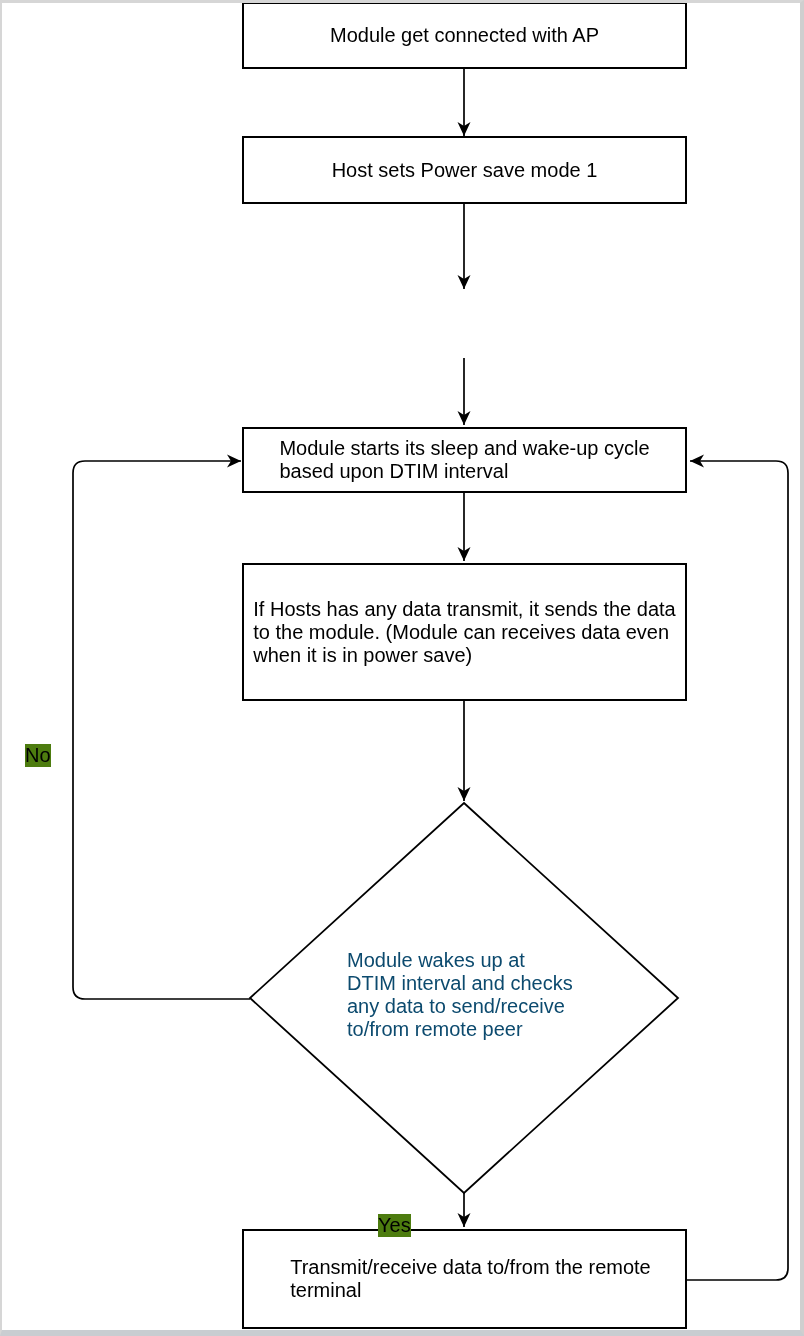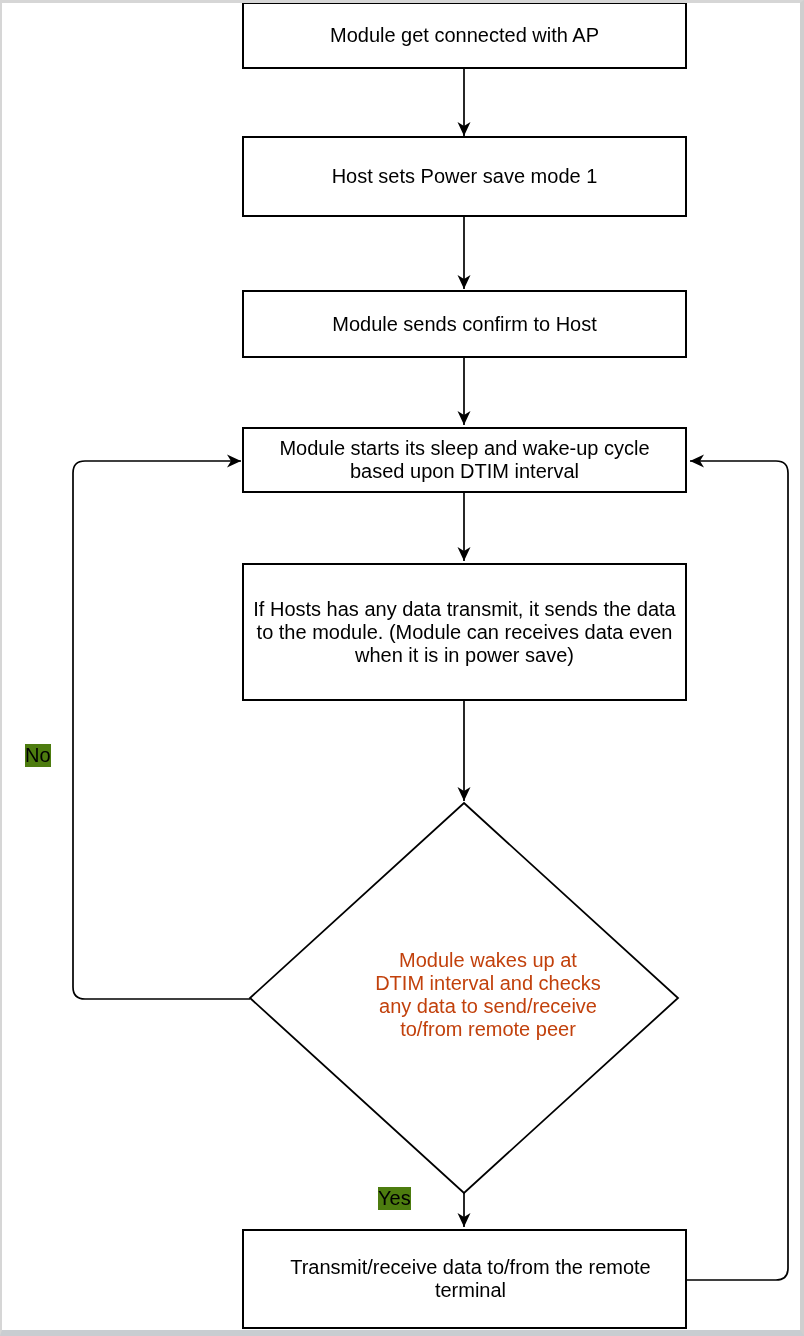--- a/index.html
+++ b/index.html
@@ -42,36 +42,34 @@
     stroke-width: 1.8px;
   }
   .node {
     position: absolute;
     box-sizing: border-box;
     background: #ffffff;
     border: 2px solid #000000;
     display: flex;
     align-items: center;
     justify-content: center;
-    text-align: center;
     color: #000000;
     font-size: 20px;
     line-height: 23px;
     white-space: pre-line;
     z-index: 2;
   }
   .decision-label {
     position: absolute;
-    color: #c2410c;
+    color: #0c4a6e;
     font-size: 20px;
     line-height: 23px;
     white-space: pre-line;
-    text-align: center;
+    text-align: left;
     z-index: 3;
-    margin-left: 20px;
   }
   .edge-label {
     position: absolute;
     color: #000000;
     font-size: 20px;
     line-height: 23px;
     background: #4d7c0f;
     z-index: 3;
   }
 </style>
@@ -98,27 +96,24 @@
 
     <path class="link" d="M 250 999 L 85 999 Q 73 999 73 987 L 73 473 Q 73 461 85 461 L 241 461" marker-end="url(#arrowhead)"></path>
 
     <path class="link" d="M 687 1280 L 776 1280 Q 788 1280 788 1268 L 788 473 Q 788 461 776 461 L 690 461" marker-end="url(#arrowhead)"></path>
   </svg>
 
   <div class="node" style="left:242px; top:2px; width:445px; height:67px;">
     <span>Module get connected with AP</span>
   </div>
 
-  <div class="node" style="left:242px; top:136px; width:445px; height:81px;">
+  <div class="node" style="left:242px; top:136px; width:445px; height:68px;">
     <span>Host sets Power save mode 1</span>
   </div>
 
-  <div class="node" style="left:242px; top:290px; width:445px; height:68px;">
-    <span>Module sends confirm to Host</span>
-  </div>
 
   <div class="node" style="left:242px; top:563px; width:445px; height:138px;">
     <span>If Hosts has any data transmit, it sends the data
 to the module. (Module can receives data even
 when it is in power save)</span>
   </div>
 
   <div class="node" style="left:242px; top:427px; width:445px; height:66px;">
     <span>Module starts its sleep and wake-up cycle
 based upon DTIM interval</span>
@@ -129,16 +124,16 @@
 terminal</span>
   </div>
 
   <div class="decision-label" style="left:347px; top:949px; width:242px;">Module wakes up at
 DTIM interval and checks
 any data to send/receive
 to/from remote peer</div>
 
   <div class="edge-label" style="left:25px; top:744px;">No</div>
 
-  <div class="edge-label" style="left:378px; top:1187px;">Yes</div>
+  <div class="edge-label" style="left:378px; top:1214px;">Yes</div>
 
   <div class="frame"></div>
 </div>
 
 </body></html>

